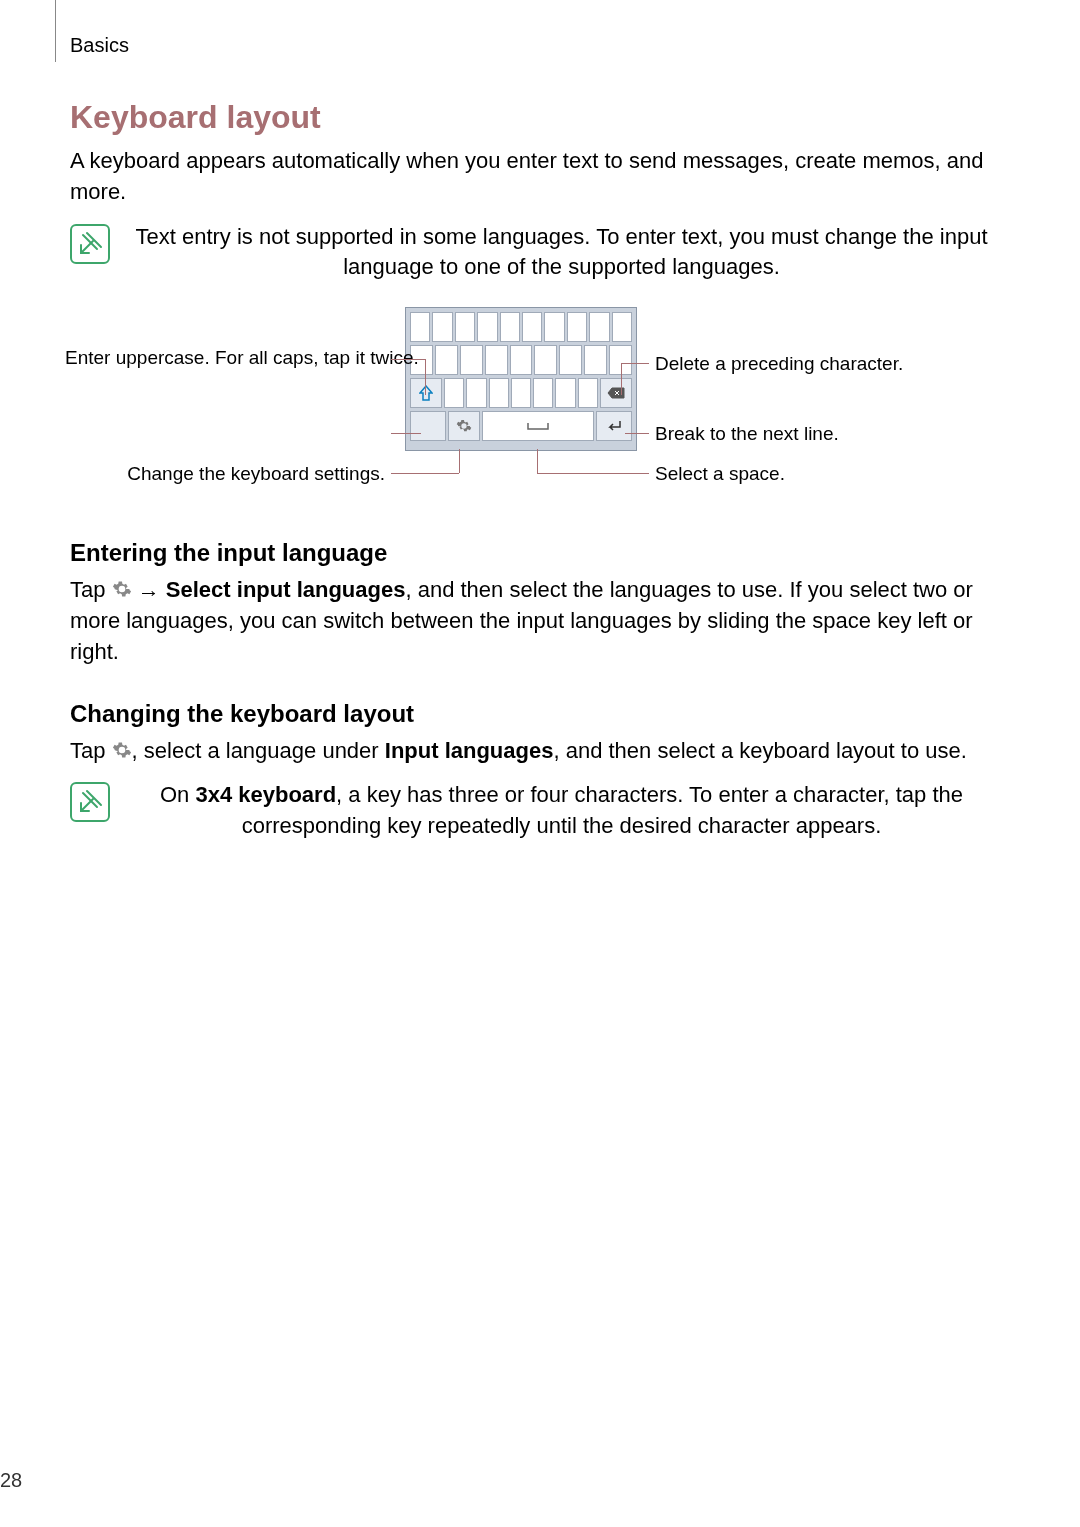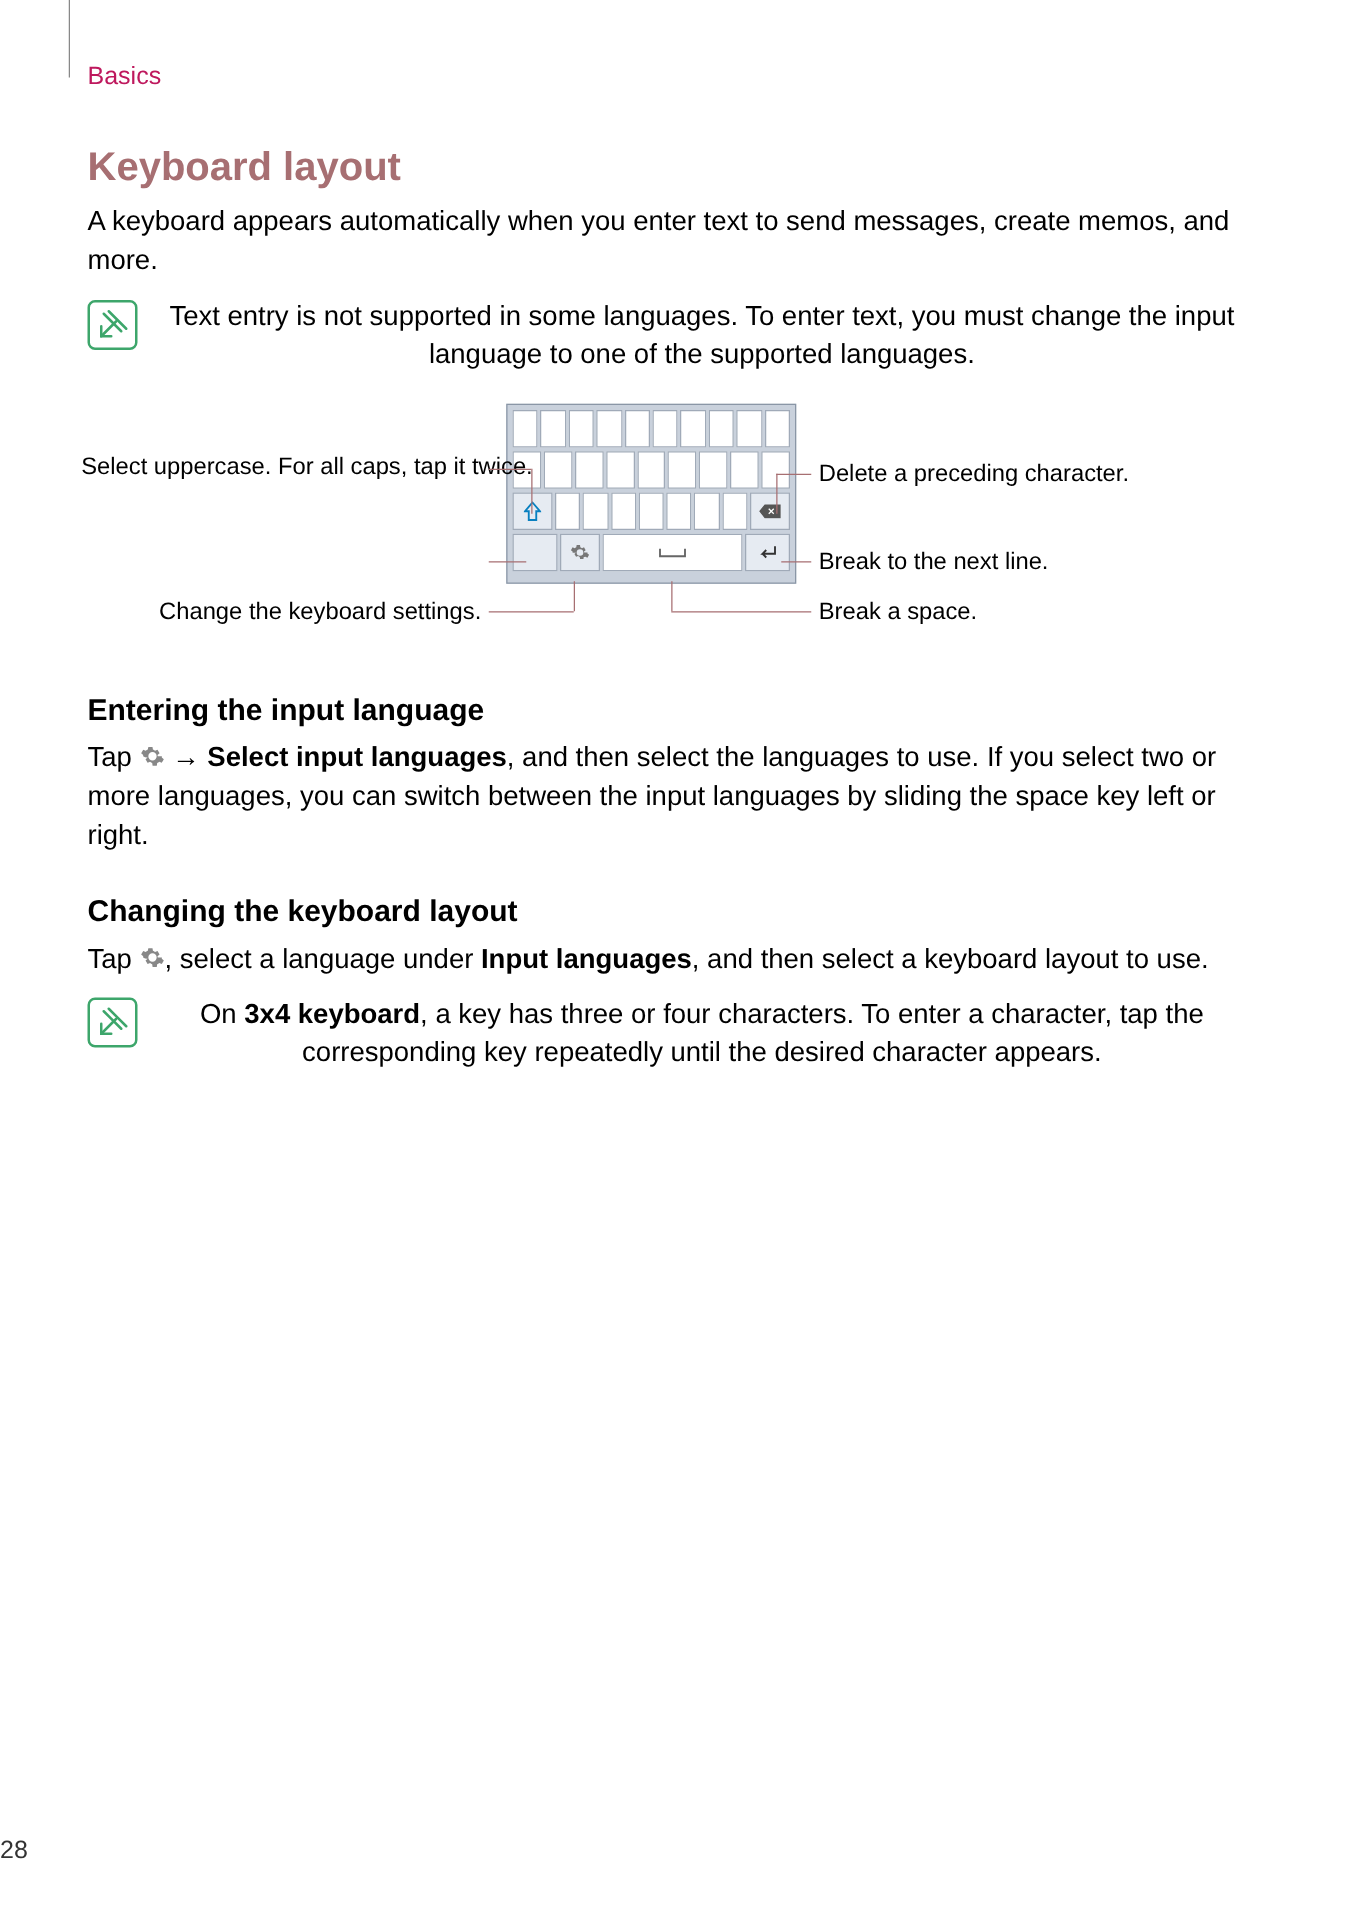--- a/index.html
+++ b/index.html
@@ -22,23 +22,23 @@
   .header-line {
     position: absolute;
     left: 55px;
     top: 0;
     width: 1px;
     height: 62px;
     background: #888;
   }
   .breadcrumb {
     font-size: 20px;
-    color: #be185d;
+    color: #000000;
     margin-left: 15px;
-    margin-top: 22px;
+    margin-top: 6px;
   }
   h1.title {
     font-size: 48px;
     font-weight: 700;
     color: #129ad6;
     margin: 54px 0 0 15px;
   }
   h2.section {
     font-size: 32px;
     font-weight: 700;
@@ -236,26 +236,26 @@
             </svg>
         </div>
         <div class="key enter">
           <svg width="18" height="14" viewBox="0 0 18 14">
               <path d="M15 2 V8 H5 L8 5 M5 8 L8 11" fill="none" stroke="#333" stroke-width="1.5"></path>
             </svg>
         </div>
       </div>
     </div>
 
-    <div class="callout left" style="left:0; top:40px; width:320px; text-align:right;">Select uppercase. For all caps, tap it twice.</div>
+    <div class="callout left" style="left:0; top:40px; width:320px; text-align:right;">Enter uppercase. For all caps, tap it twice.</div>
     <div class="callout left" style="left:0; top:156px; width:320px; text-align:right;">Change the keyboard settings.</div>
 
     <div class="callout" style="left:590px; top:46px;">Delete a preceding character.</div>
     <div class="callout" style="left:590px; top:116px;">Break to the next line.</div>
-    <div class="callout" style="left:590px; top:156px;">Break a space.</div>
+    <div class="callout" style="left:590px; top:156px;">Select a space.</div>
 
     <div class="line hline" style="left:326px; top:52px; width:34px;"></div>
     <div class="line vline" style="left:360px; top:52px; height:36px;"></div>
 
     <div class="line hline" style="left:326px; top:126px; width:30px;"></div>
     <div class="line hline" style="left:326px; top:166px; width:68px;"></div>
     <div class="line vline" style="left:394px; top:142px; height:24px;"></div>
 
     <div class="line hline" style="left:556px; top:56px; width:28px;"></div>
     <div class="line vline" style="left:556px; top:56px; height:32px;"></div>

